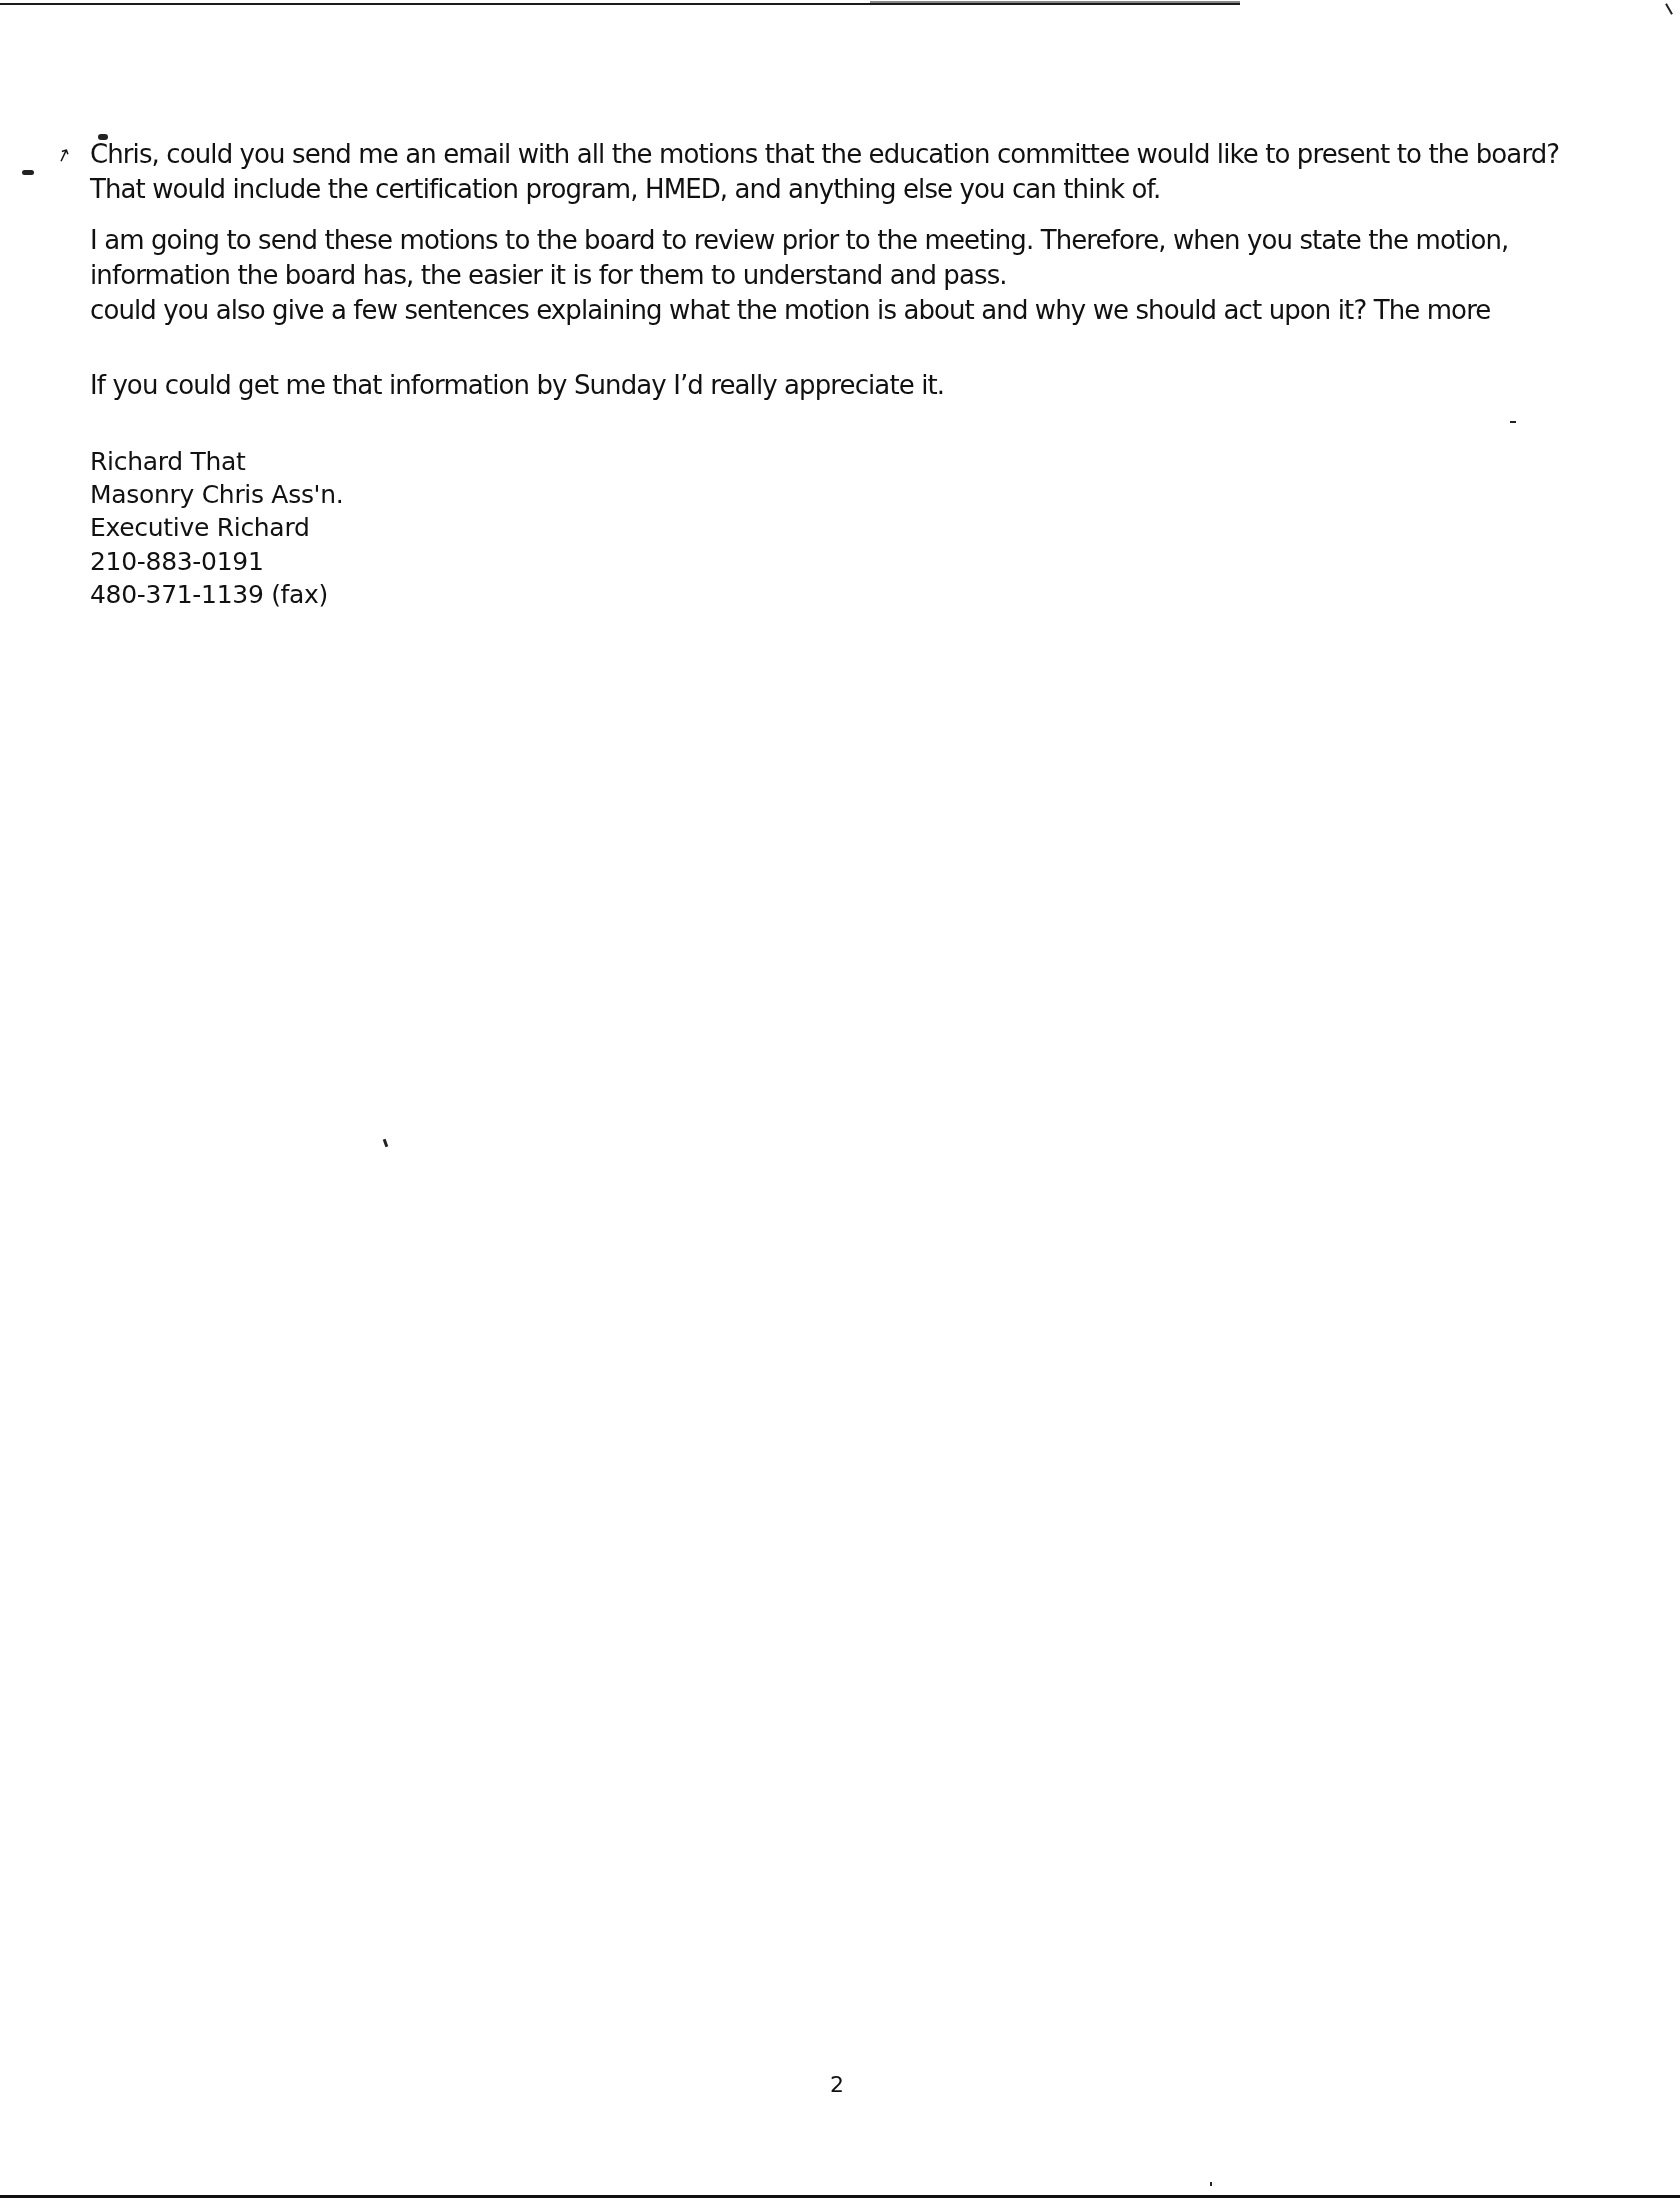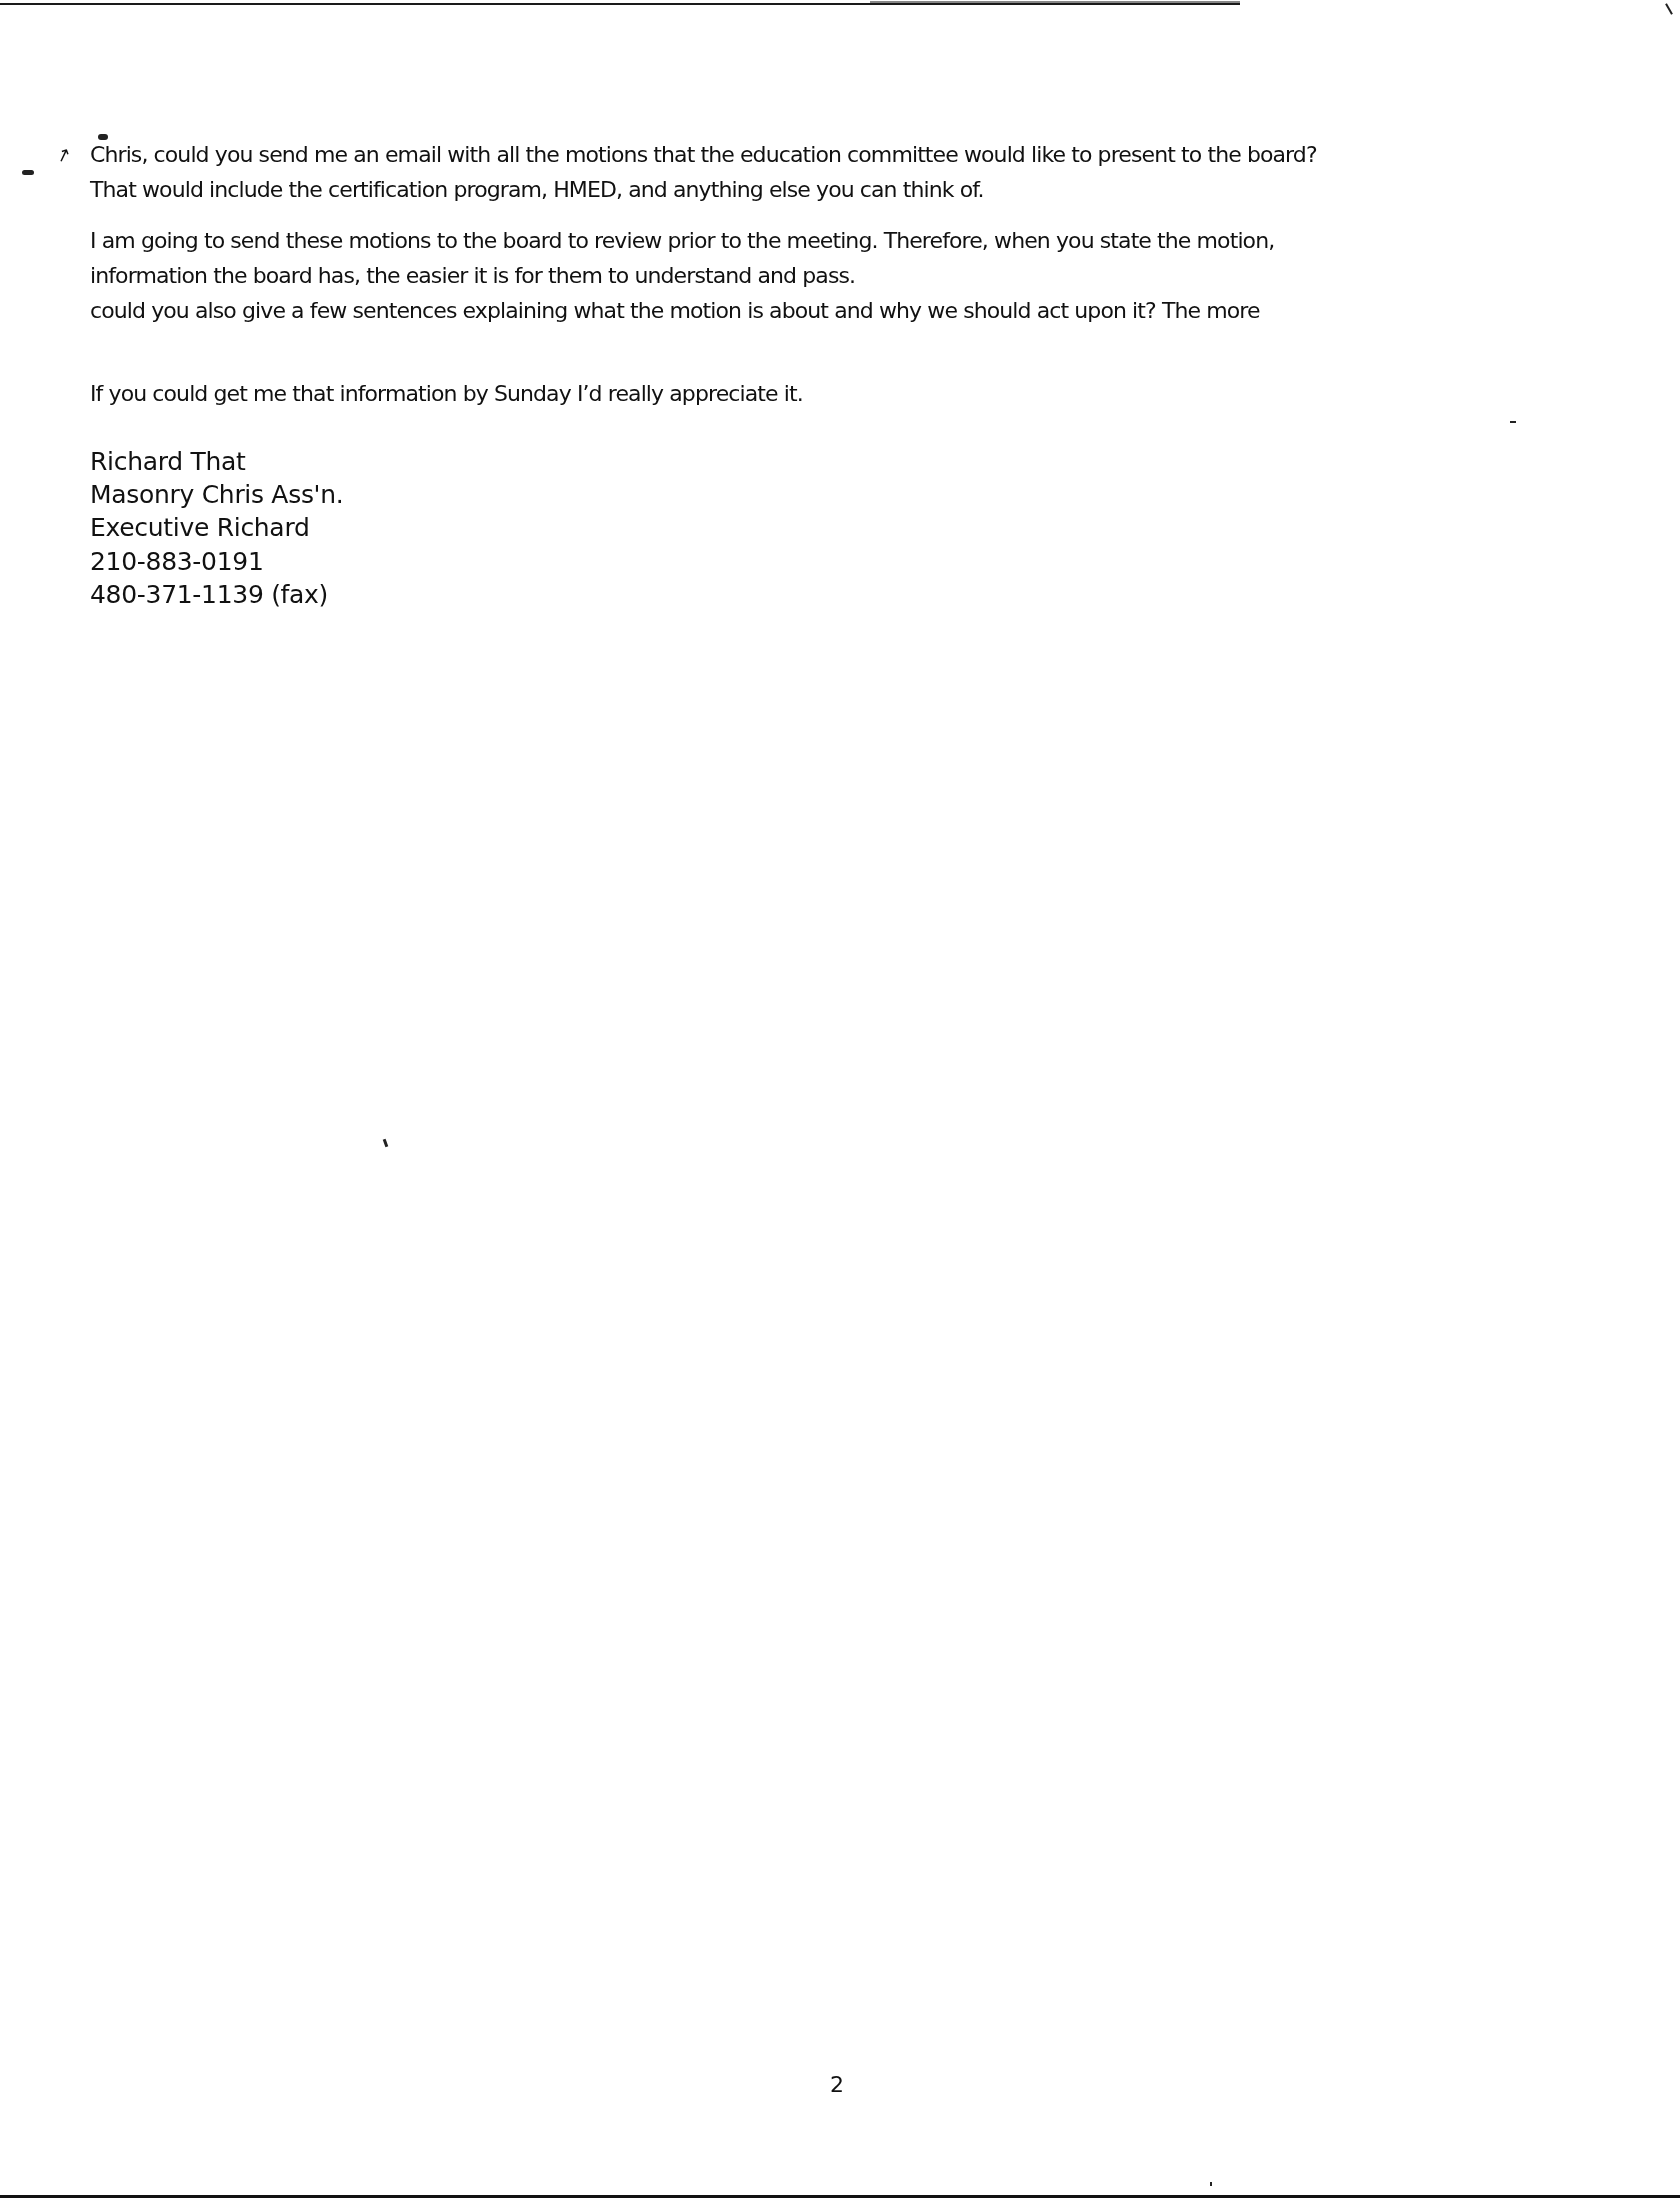--- a/index.html
+++ b/index.html
@@ -15,27 +15,27 @@
       position: absolute; left: 870px; top: 1px; width: 370px; height: 2px;
       background: #888888;
     }
     .bottom-rule {
       position: absolute; left: 0; top: 2195px; width: 1680px; height: 3px;
       background: #111111;
     }
     .page { position: absolute; left: 90px; top: 0; width: 1520px; }
     .para {
       position: absolute; left: 0; margin: 0;
-      font-size: 22px; line-height: 35px; letter-spacing: -0.9px;
+      font-size: 26px; line-height: 35px; letter-spacing: -0.9px;
       white-space: nowrap;
     }
     .para .line { display: block; }
     .p1 { top: 137px; }
     .p2 { top: 223px; }
-    .p3 { top: 376px; }
+    .p3 { top: 368px; }
     .signature {
       position: absolute; left: 0; top: 445px;
       font-size: 25px; line-height: 33.2px; letter-spacing: -0.3px;
     }
     .signature .line { display: block; white-space: nowrap; }
     .page-number {
       position: absolute; left: 830px; top: 2072px;
       font-size: 22px; font-family: "DejaVu Sans", sans-serif;
     }
     .mark { position: absolute; color: #111; font-size: 14px; line-height: 1; }

